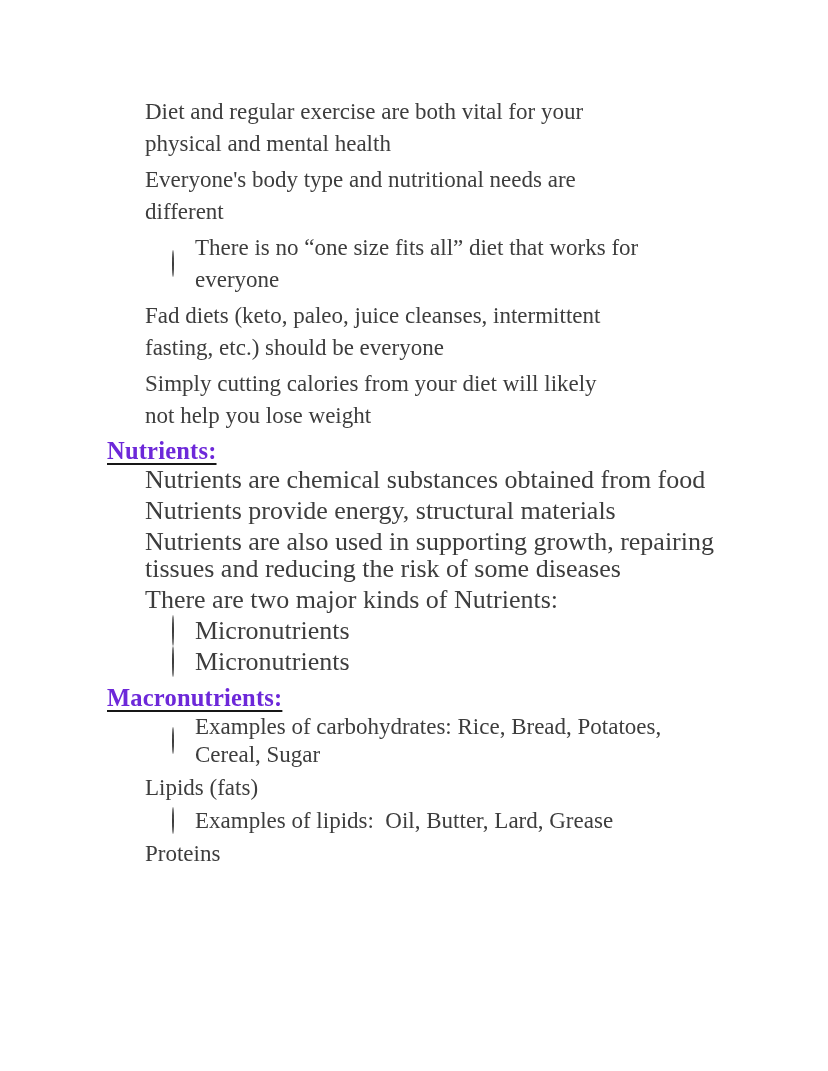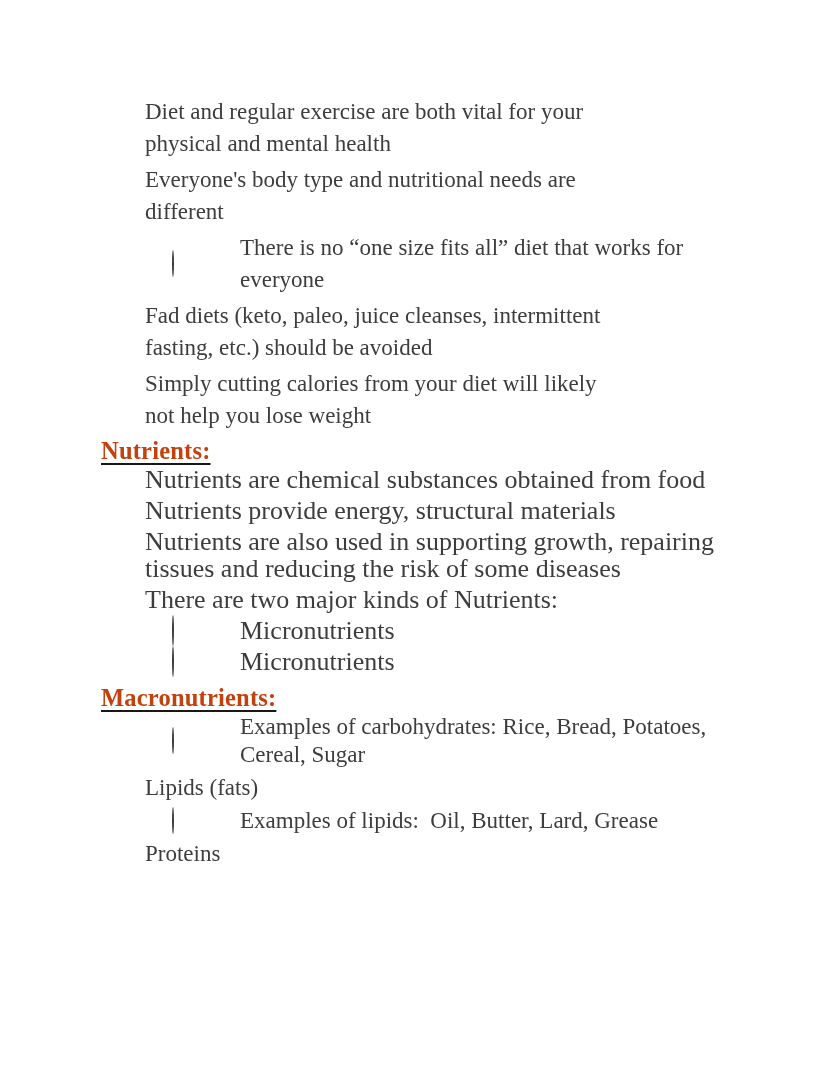--- a/index.html
+++ b/index.html
@@ -28,21 +28,21 @@
   li {
     display: flex;
     align-items: center;
     color: #3d3d3d;
   }
   .item-text {
     white-space: pre-wrap;
   }
   
   li.l1 { margin-left: 28px; }
-  li.l2 { margin-left: 75px; gap: 45px; }
+  li.l2 { margin-left: 75px; }
 
   .marker {
     flex: none;
     display: block;
   }
   li.l1 .marker { width: 20px; }
   li.l2 .marker { width: 23px; }
 
   .dot {
     width: 8px;
@@ -67,25 +67,25 @@
   .sec2 li { font-size: 26px; line-height: 27px; margin-bottom: 4px; }
   .sec2 .dot    { margin-top: 9px; }
   .sec2 .circle { margin-top: 8px; }
 
   
   .sec3 li { font-size: 23px; line-height: 28px; margin-bottom: 5px; }
   .sec3 .dot    { margin-top: 10px; }
   .sec3 .circle { margin-top: 9px; }
 
   h2.section-heading {
-    margin: 4px;
+    margin: 10px;
     font-size: 24.5px;
     line-height: 30px;
     font-weight: 700;
-    color: #c2410c;
+    color: #6d28d9;
     letter-spacing: 0.2px;
   }
   h2.section-heading .heading-text {
     text-decoration: underline;
     text-decoration-thickness: 2px;
     text-underline-offset: 4px;
     text-decoration-color: #171717;
   }
   h2#heading-nutrients { margin-top: 0; margin-bottom: 0; }
   h2#heading-macronutrients { margin-top: 8px; margin-bottom: 0; }
@@ -107,21 +107,21 @@
 different</span>
     </li>
     <li class="l2">
       <span class="marker"><span class="circle"></span></span>
       <span class="item-text">There is no “one size fits all” diet that works for
 everyone</span>
     </li>
     <li class="l1">
       <span class="marker"><span class="dot"></span></span>
       <span class="item-text">Fad diets (keto, paleo, juice cleanses, intermittent
-fasting, etc.) should be avoided</span>
+fasting, etc.) should be everyone</span>
     </li>
     <li class="l1">
       <span class="marker"><span class="dot"></span></span>
       <span class="item-text">Simply cutting calories from your diet will likely
 not help you lose weight</span>
     </li>
   </ul>
 
   <h2 class="section-heading" id="heading-nutrients">
     <span class="heading-text">Nutrients:</span>

